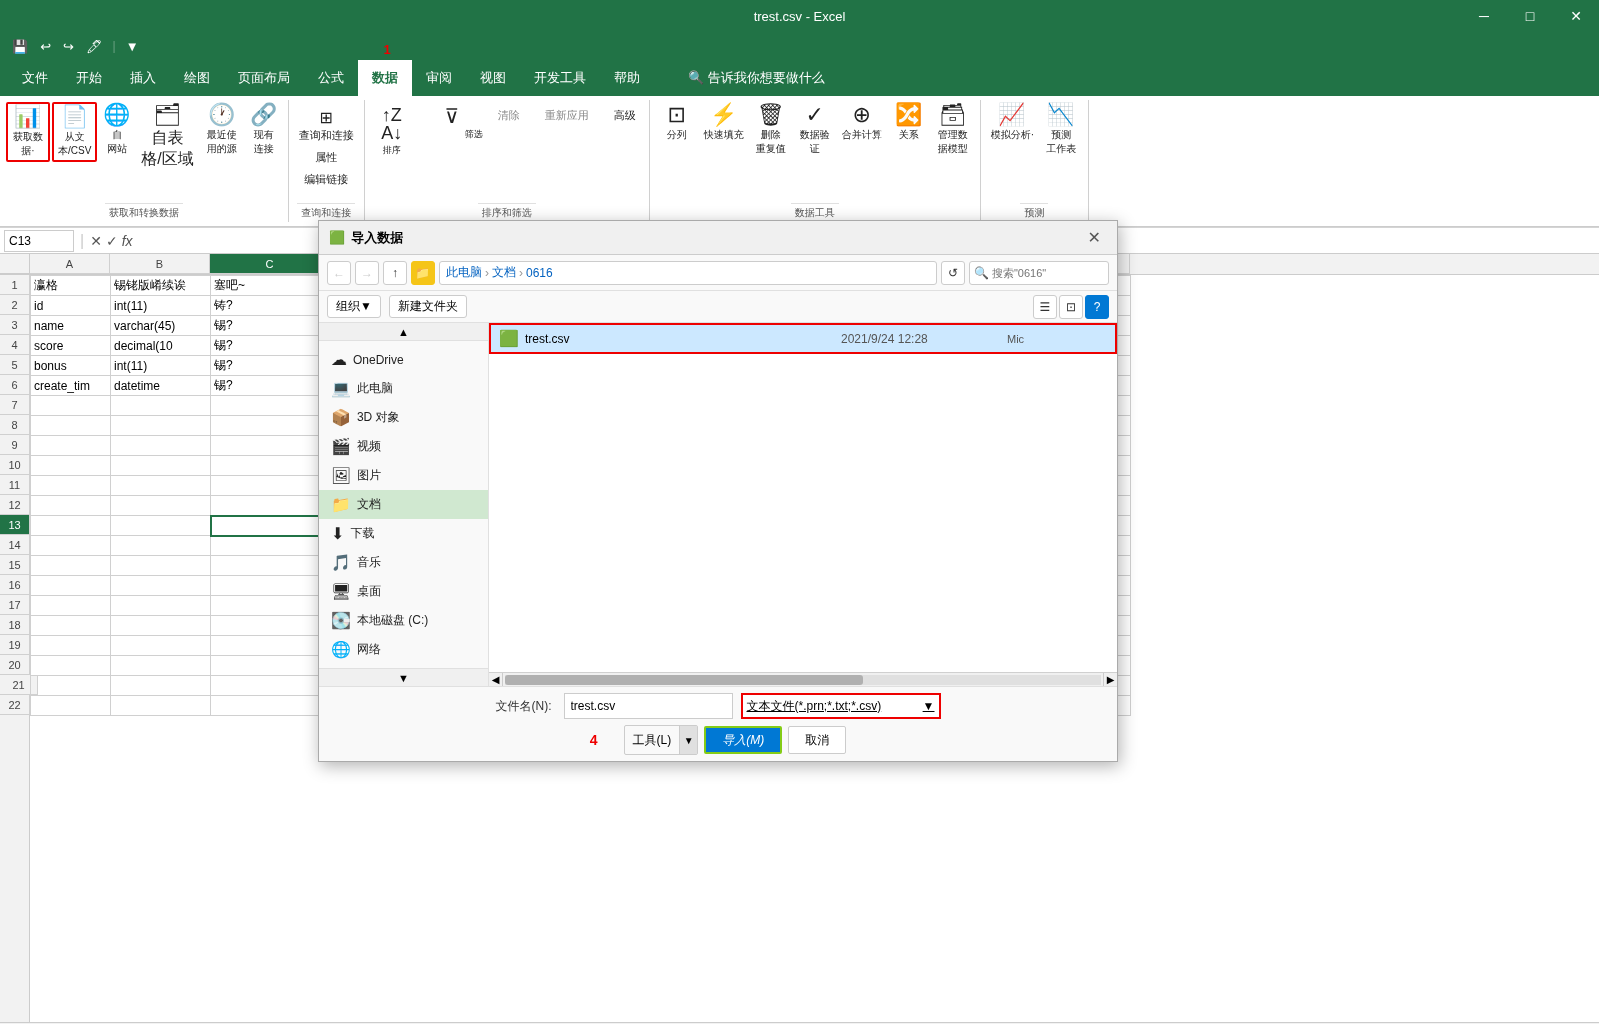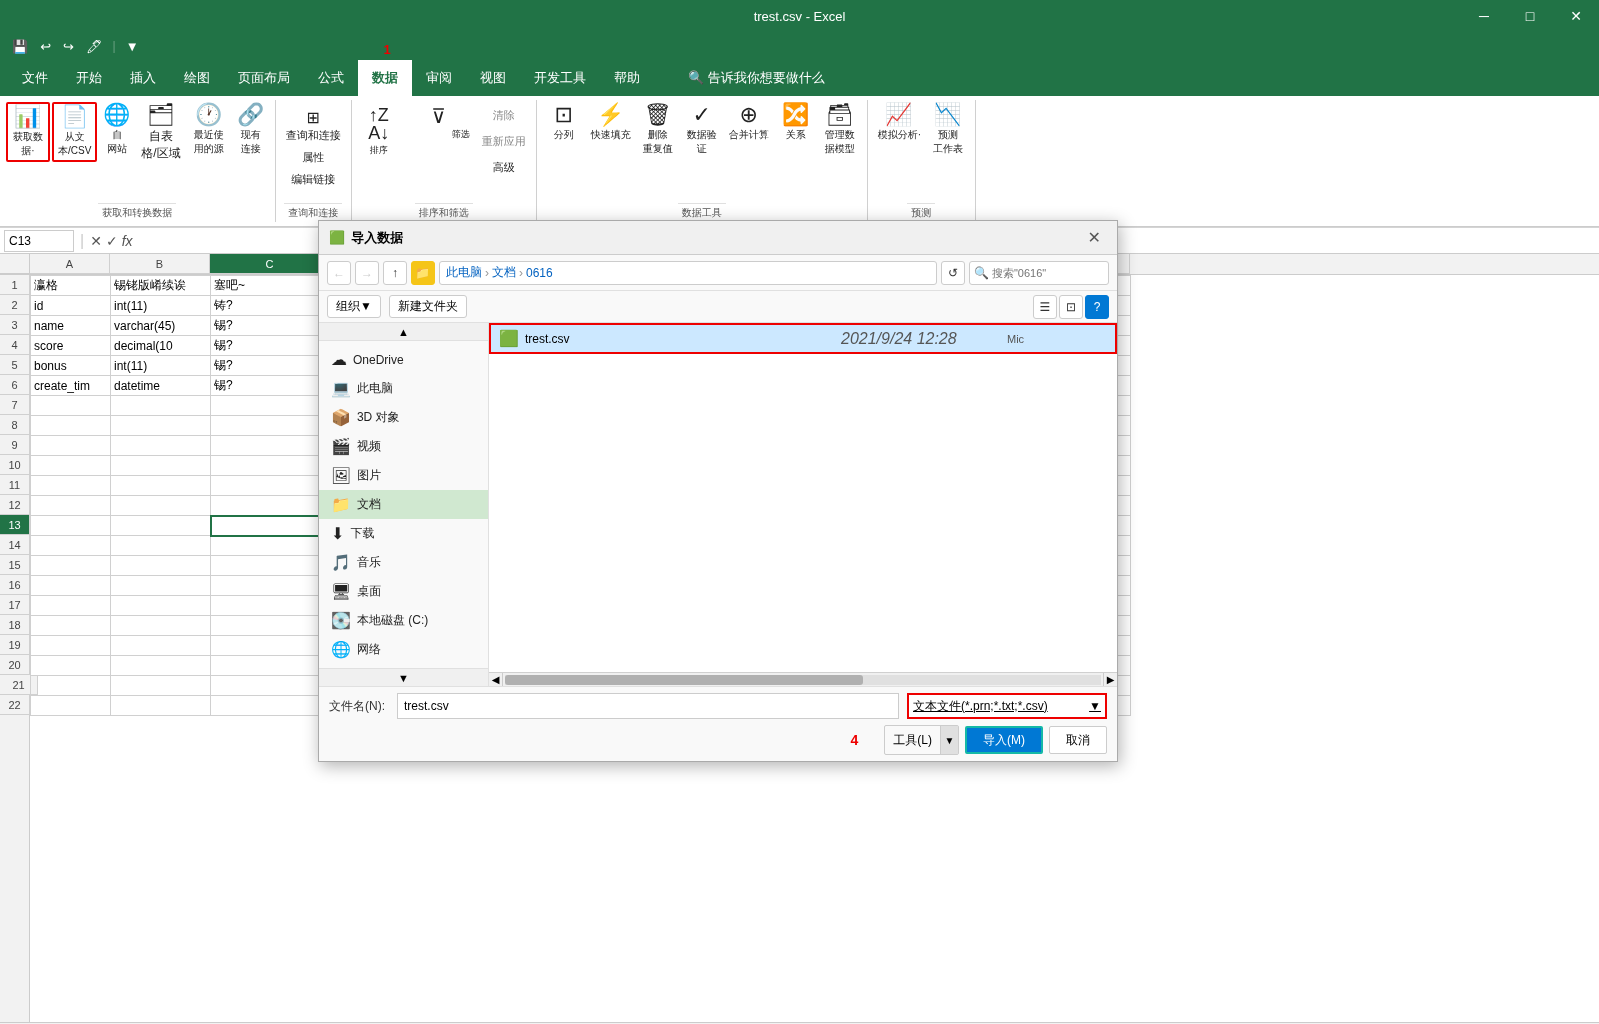--- a/index.html
+++ b/index.html
@@ -419,31 +419,32 @@
       align-items: center;
       padding: 4px 8px;
       cursor: pointer;
       font-size: 12px;
       gap: 6px;
       border-bottom: 1px solid #f0f0f0;
     }
     .file-item.selected { background: #cce8ff; }
     .file-icon { font-size: 16px; flex-shrink: 0; }
     .file-name { flex: 1; font-size: 12px; }
-    .file-date { width: 160px; font-size: 16px; color: #555; font-style: italic; }
+    .file-date { width: 160px; font-size: 12px; color: #555; }
     .file-type { width: 100px; font-size: 11px; color: #555; }
 
     
     .dialog-footer {
       background: #f9f9f9;
       border-top: 1px solid #e0e0e0;
       padding: 6px 10px;
       display: flex;
       flex-direction: column;
       gap: 6px;
+      align-items: center;
     }
     .footer-row {
       display: flex;
       align-items: center;
       gap: 8px;
     }
     .footer-label {
       font-size: 12px;
       color: #333;
       min-width: 60px;
@@ -577,21 +578,21 @@
         <div class="ribbon-btn red-outline-box" style="border:2px solid #e00; min-width:44px;">
           <span class="icon">📄</span>
           <span style="font-size:10px;">从文<br>本/CSV</span>
         </div>
         <div class="ribbon-btn" style="min-width:36px;">
           <span class="icon">🌐</span>
           <span style="font-size:10px;">自<br>网站</span>
         </div>
         <div class="ribbon-btn" style="min-width:44px;">
           <span class="icon">🗂</span>
-          <span style="font-size:12px;">自表<br>格/区域</span>
+          <span style="font-size:16px;">自表<br>格/区域</span>
         </div>
         <div class="ribbon-btn" style="min-width:44px;">
           <span class="icon">🕐</span>
           <span style="font-size:10px;">最近使<br>用的源</span>
         </div>
         <div class="ribbon-btn" style="min-width:36px;">
           <span class="icon">🔗</span>
           <span style="font-size:10px;">现有<br>连接</span>
         </div>
       </div>
@@ -620,21 +621,21 @@
       <div class="ribbon-group-btns">
         <div style="display:flex;flex-direction:row;gap:4px;align-items:flex-start;padding-top:2px;">
           <div class="ribbon-btn">
             <span class="icon" style="font-size:18px;">↑Z<br>A↓</span>
             <span style="font-size:9px;">排序</span>
           </div>
           <div class="ribbon-btn">
             <span class="icon" style="font-size:20px;">⊽</span>
             <span style="font-size:9px;margin-left:44px;">筛选</span>
           </div>
-          <div style="display:flex;flex-direction:column;gap:7px;padding-top:2px;">
+          <div style="display:flex;flex-direction:row;gap:14px;padding-top:2px;">
             <div class="ribbon-btn-small" style="color:#888;">
               <span>清除</span>
             </div>
             <div class="ribbon-btn-small" style="color:#888;">
               <span>重新应用</span>
             </div>
             <div class="ribbon-btn-small">
               <span>高级</span>
             </div>
           </div>
@@ -1201,19 +1202,19 @@
         </div>
       </div>
       <div class="footer-row">
         <div style="flex:1;display:flex;align-items:center;justify-content:flex-end;gap:6px;">
 
           <span style="color:#e00;font-size:14px;font-weight:bold;margin-right:20px;">4</span>
           <div class="footer-btn-with-arrow">
             <span style="padding:0 8px;font-size:12px;cursor:pointer;line-height:28px;">工具(L)</span>
             <div class="footer-btn-arrow">▼</div>
           </div>
-          <button class="footer-btn primary" style="border:2px solid #14b8a6;">导入(M)</button>
+          <button class="footer-btn primary" style="border:2px solid #84cc16;font-style:italic;">导入(M)</button>
           <button class="footer-btn">取消</button>
         </div>
       </div>
     </div>
   </div>
 </div>
 
 </body></html>

